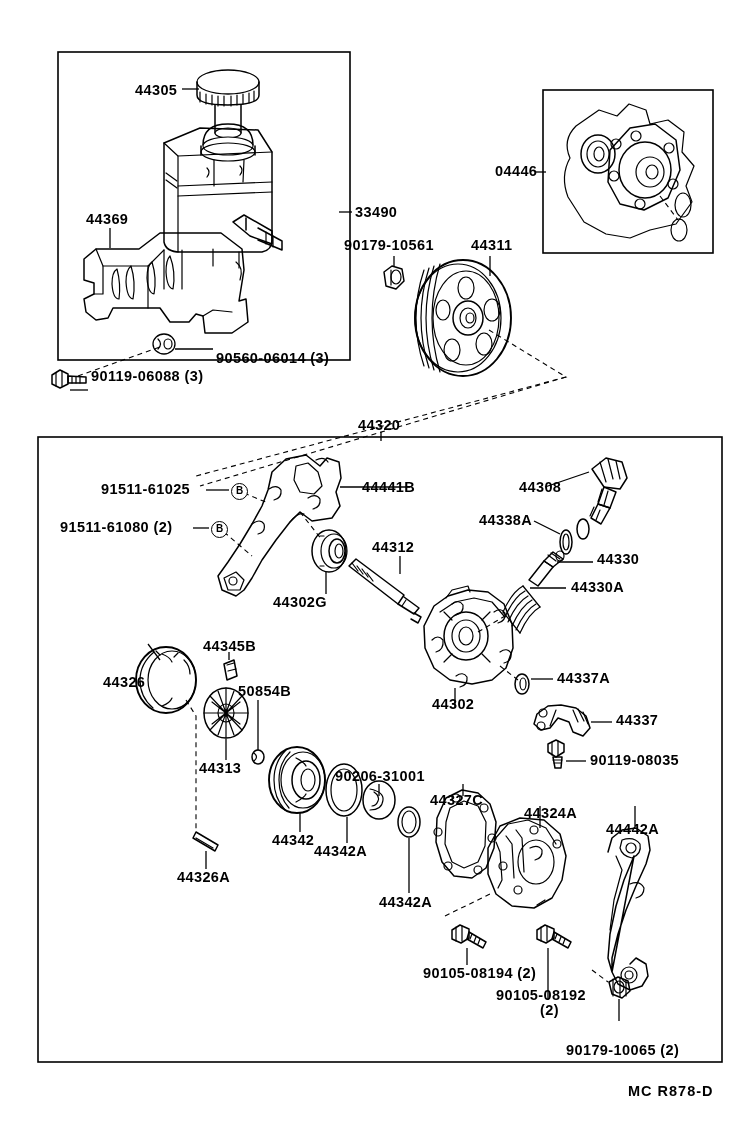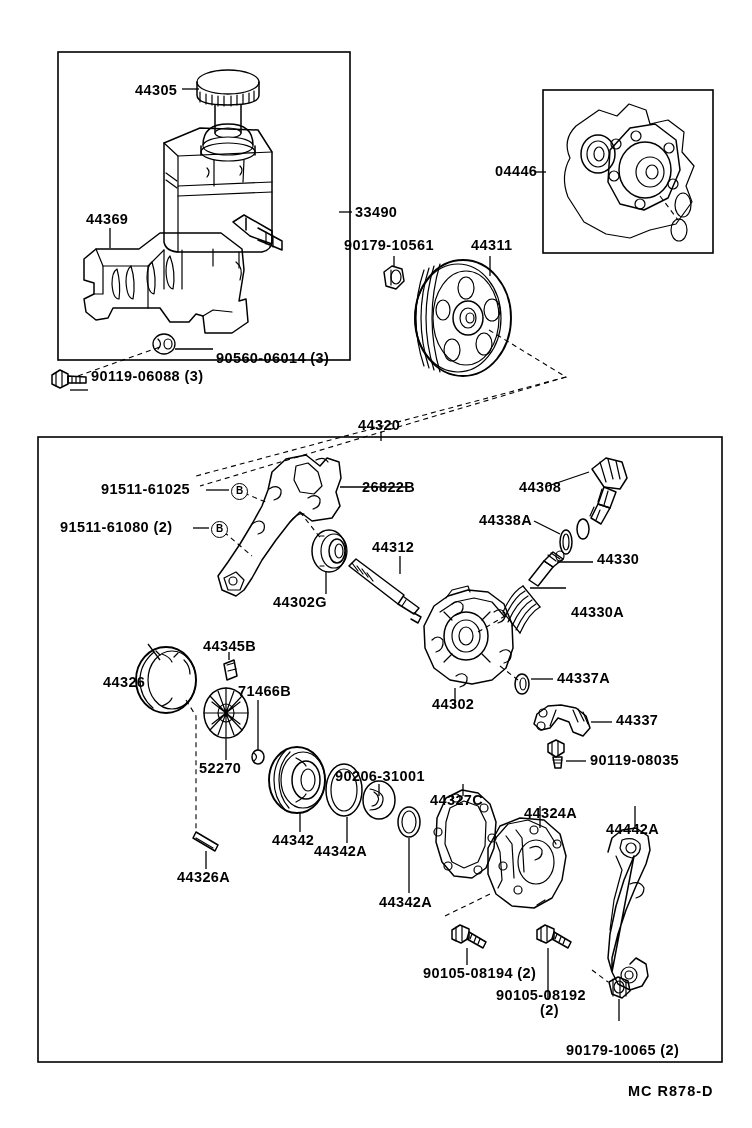--- a/index.html
+++ b/index.html
@@ -433,38 +433,38 @@
 <div class="lbl" style="left:86px;top:212px;">44369</div>
 <div class="lbl" style="left:216px;top:342px;margin-top:9px;">90560-06014 (3)</div>
 <div class="lbl" style="left:91px;top:363px;margin-top:6px;">90119-06088 (3)</div>
 <div class="lbl" style="left:344px;top:238px;">90179-10561</div>
 <div class="lbl" style="left:471px;top:238px;">44311</div>
 <div class="lbl" style="left:495px;top:164px;">04446</div>
 
 <div class="lbl" style="left:358px;top:418px;">44320</div>
 <div class="lbl" style="left:101px;top:482px;">91511-61025</div>
 <div class="lbl" style="left:60px;top:520px;">91511-61080 (2)</div>
-<div class="lbl" style="left:362px;top:480px;">26822B</div>
+<div class="lbl" style="left:362px;top:480px;">44441B</div>
 <div class="lbl" style="left:273px;top:595px;">44302G</div>
 <div class="lbl" style="left:372px;top:540px;">44312</div>
 
 <div class="lbl" style="left:519px;top:480px;">44308</div>
 <div class="lbl" style="left:479px;top:513px;">44338A</div>
 <div class="lbl" style="left:597px;top:552px;">44330</div>
-<div class="lbl" style="left:571px;top:580px;margin-top:25px;">44330A</div>
+<div class="lbl" style="left:571px;top:580px;">44330A</div>
 
 <div class="lbl" style="left:432px;top:697px;">44302</div>
 <div class="lbl" style="left:557px;top:671px;">44337A</div>
 <div class="lbl" style="left:616px;top:713px;">44337</div>
 <div class="lbl" style="left:590px;top:753px;">90119-08035</div>
 
 <div class="lbl" style="left:103px;top:627px;margin-top:48px;">44326</div>
 <div class="lbl" style="left:203px;top:639px;">44345B</div>
-<div class="lbl" style="left:238px;top:684px;">71466B</div>
-<div class="lbl" style="left:199px;top:761px;">52270</div>
+<div class="lbl" style="left:238px;top:684px;">50854B</div>
+<div class="lbl" style="left:199px;top:761px;">44313</div>
 <div class="lbl" style="left:177px;top:870px;">44326A</div>
 <div class="lbl" style="left:272px;top:833px;">44342</div>
 <div class="lbl" style="left:314px;top:844px;">44342A</div>
 <div class="lbl" style="left:335px;top:769px;">90206-31001</div>
 <div class="lbl" style="left:379px;top:895px;">44342A</div>
 <div class="lbl" style="left:430px;top:793px;">44327C</div>
 <div class="lbl" style="left:524px;top:806px;">44324A</div>
 <div class="lbl" style="left:606px;top:822px;">44442A</div>
 <div class="lbl" style="left:423px;top:966px;">90105-08194 (2)</div>
 <div class="lbl" style="left:496px;top:988px;">

